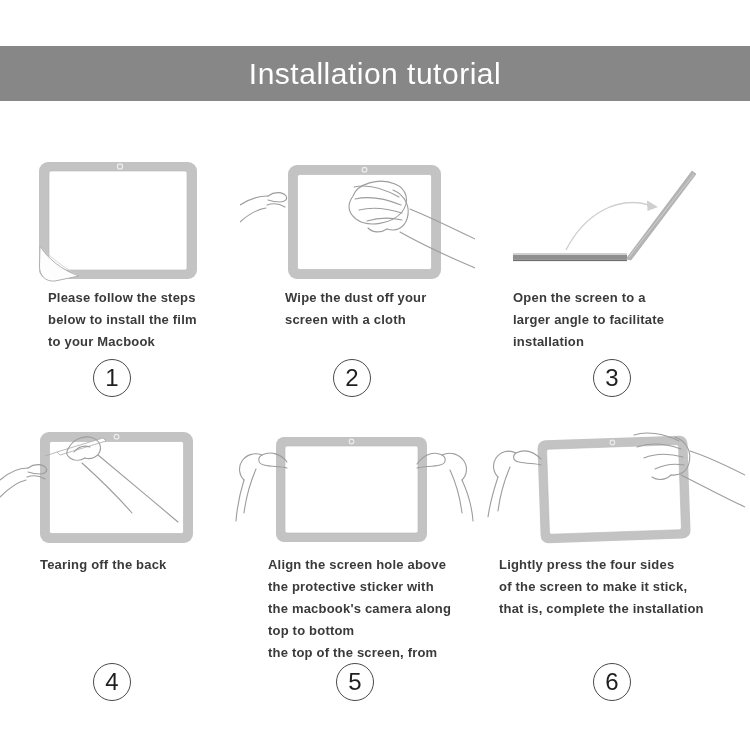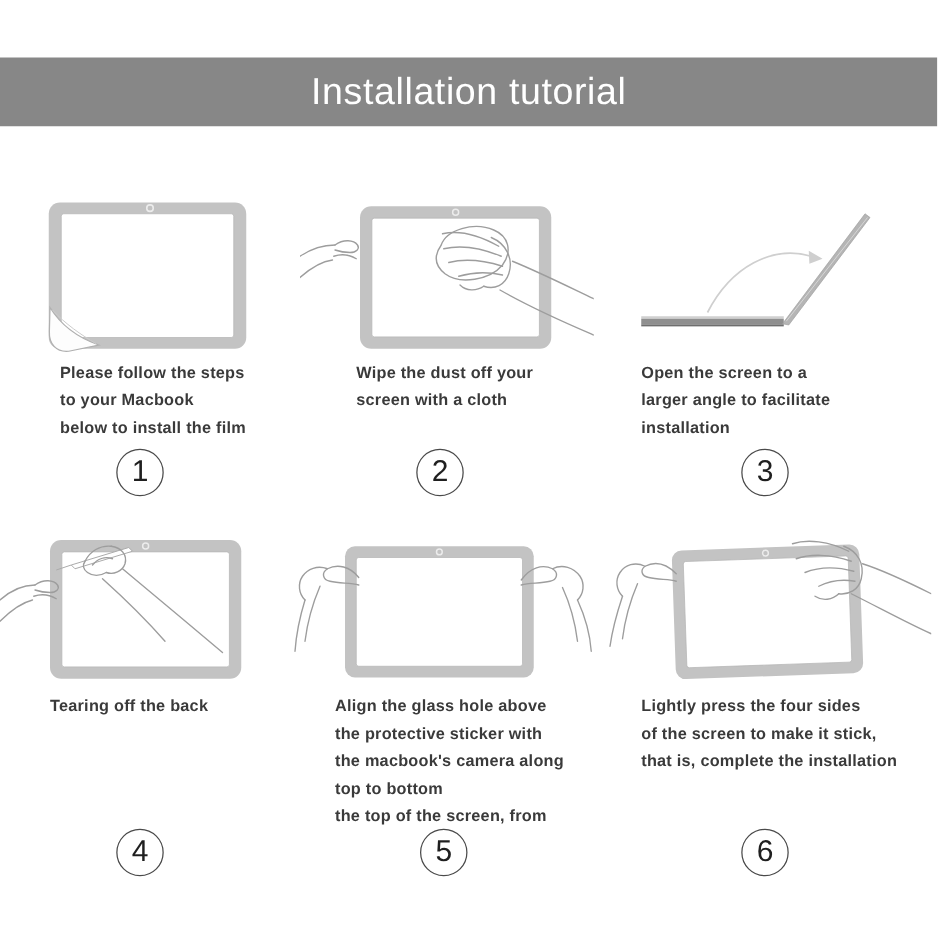--- a/index.html
+++ b/index.html
@@ -141,43 +141,43 @@
     <g stroke="#9d9d9d" stroke-width="1.1" fill="none" stroke-linecap="round">
       <path d="M58 34 C 50 26 41 24 33 28 C 29 31 30 36 36 37 C 44 39 52 38 58 40"></path>
       <path d="M33 28 C 25 24 17 27 13 33 C 9 39 10 47 15 52"></path>
       <path d="M15 52 C 11 64 7 78 5 92"></path>
       <path d="M27 42 C 21 56 17 70 15 86"></path>
     </g>
   </svg>
 
   <div class="step-text" style="left:48px;top:287px">
     <div>Please follow the steps</div>
+    <div>below to install the film</div>
     <div>to your Macbook</div>
-    <div>below to install the film</div>
   </div>
   <div class="step-text" style="left:513px;top:287px">
     <div>Open the screen to a</div>
     <div>larger angle to facilitate</div>
     <div>installation</div>
   </div>
   <div class="step-text" style="left:285px;top:287px">
     <div>Wipe the dust off your</div>
     <div>screen with a cloth</div>
   </div>
   <div class="step-text" style="left:40px;top:554px">
     <div>Tearing off the back</div>
   </div>
   <div class="step-text" style="left:268px;top:554px">
-    <div>Align the glass hole above</div>
+    <div>Align the screen hole above</div>
     <div>the protective sticker with</div>
     <div>the macbook's camera along</div>
     <div>top to bottom</div>
     <div>the top of the screen, from</div>
   </div>
-  <div class="step-text" style="left:513px;top:554px">
+  <div class="step-text" style="left:499px;top:554px">
     <div>Lightly press the four sides</div>
     <div>of the screen to make it stick,</div>
     <div>that is, complete the installation</div>
   </div>
 
   <div class="num-circle" style="left:93px;top:359px">
     <span>1</span>
   </div>
   <div class="num-circle" style="left:333px;top:359px">
     <span>2</span>

